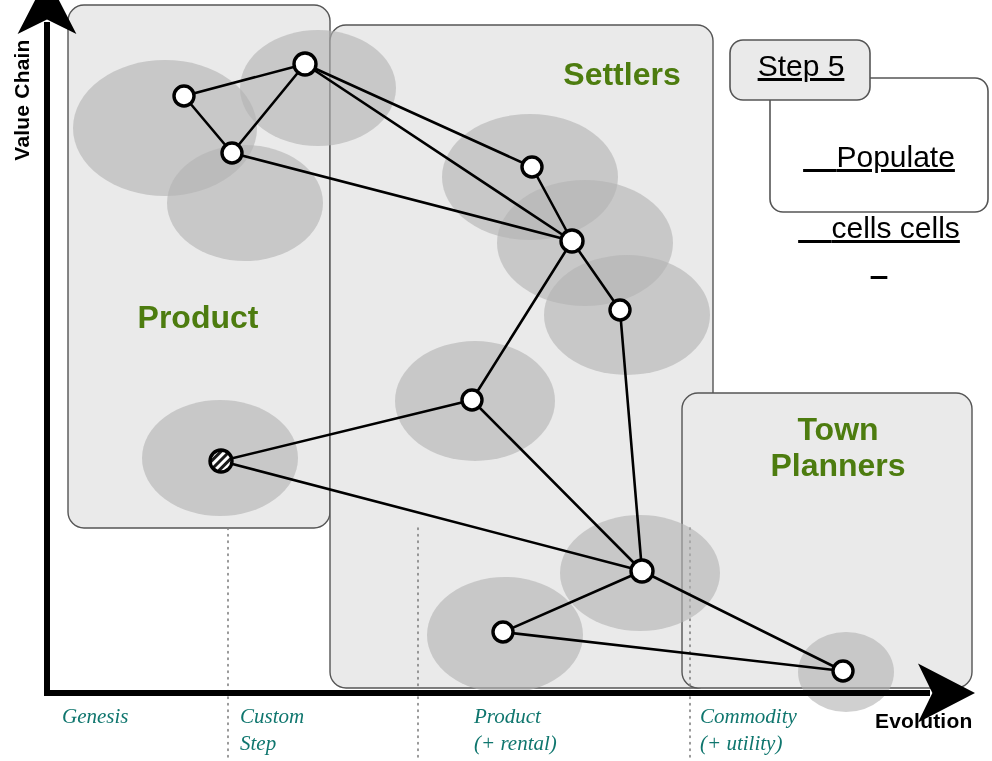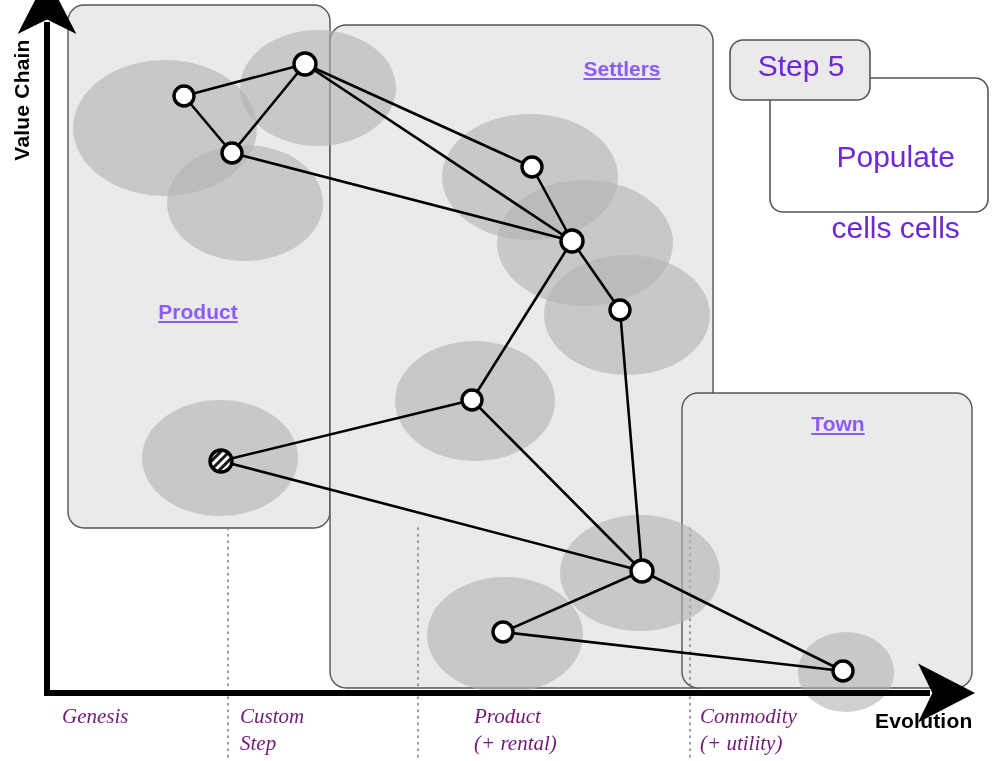--- a/index.html
+++ b/index.html
@@ -25,41 +25,41 @@
     left:-44px;top:88px;width:132px;
     text-align:center;
     transform:rotate(-90deg);
     transform-origin:50% 50%;
   }
   #evolution-title{left:845px;top:709px;margin-left:30px;}
 
   .stage-label{
     font-family:"Liberation Sans", sans-serif;
     font-weight:bold;
-    font-size:21px;
-    color:#8b5cf6;
+    font-size:32px;
+    color:#4d7c0f;
     text-align:center;
     line-height:1.12;
-    text-decoration:underline;
   }
 
   .evo-tick{
     font-family:"Liberation Serif", serif;
     font-style:italic;
     font-size:21px;
-    color:#701a75;
+    color:#0f766e;
     line-height:1.3;
   }
 
   .callout-text{
     font-family:"Liberation Sans", sans-serif;
     font-size:30px;
-    color:#6d28d9;
+    color:#000000;
     text-align:center;
     line-height:1.18;
+    text-decoration:underline;
   }
   #step-tab-label{left:742px;top:48px;width:118px;text-align:center;font-size:30px;}
   #callout-body-label{left:772px;top:104px;width:214px;}
 </style>
 </head>
 <body>
 
 <div id="stage">
 
   <svg id="map" viewBox="0 0 992 761">
@@ -143,21 +143,21 @@
   <div id="evo-ticks">
       <div class="html-label evo-tick" style="left: 62px; top: 703px;"><div>Genesis</div></div>
       <div class="html-label evo-tick" style="left: 240px; top: 703px;"><div>Custom</div><div>Step</div></div>
       <div class="html-label evo-tick" style="left: 430px; top: 703px; margin-left: 44px;"><div>Product</div><div>(+ rental)</div></div>
       <div class="html-label evo-tick" style="left: 700px; top: 703px;"><div>Commodity</div><div>(+ utility)</div></div>
     </div>
 
   <div id="stage-labels">
       <div class="html-label stage-label" style="left: 88px; top: 300px; width: 220px;">Product</div>
       <div class="html-label stage-label" style="left: 512px; top: 57px; width: 220px;">Settlers</div>
-      <div class="html-label stage-label" style="left: 728px; top: 412px; width: 220px;"><div>Town</div></div>
+      <div class="html-label stage-label" style="left: 728px; top: 412px; width: 220px;"><div>Town</div><div>Planners</div></div>
     </div>
 
   <div class="html-label callout-text" id="step-tab-label">Step 5</div>
   <div class="html-label callout-text" id="callout-body-label">
     <span>Populate</span><br>
     <span>cells cells</span>
   </div>
 
 </div>
 

